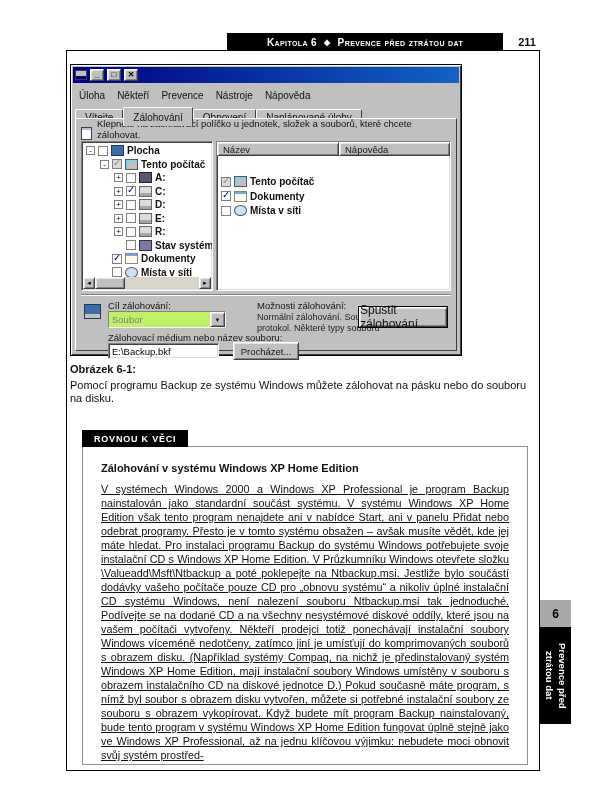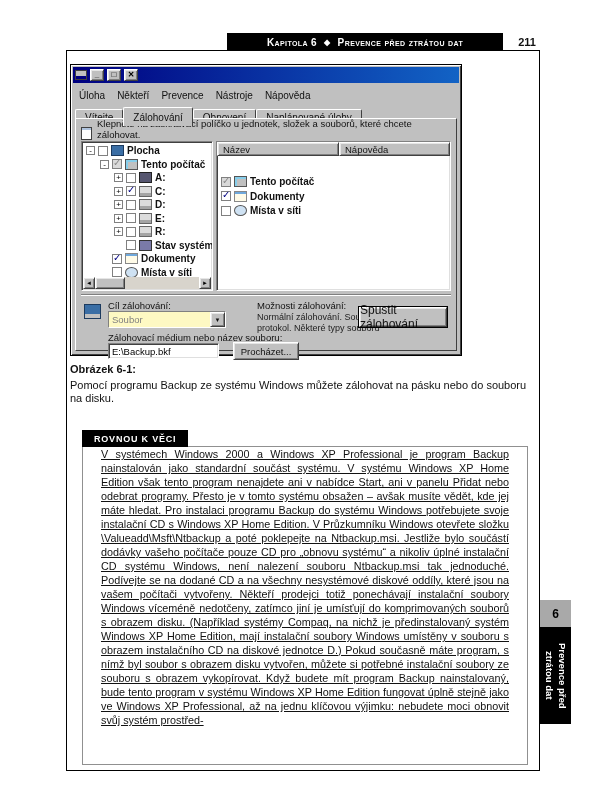--- a/index.html
+++ b/index.html
@@ -99,21 +99,21 @@
   .scroll-track { flex:1; position:relative; }
   .scroll-thumb { position:absolute; left:0; top:0; width:30px; height:12px; }
   .list-header { display:flex; height:32px; }
   .colh { font-size:9.5px; padding:0 5px; display:flex; align-items:center; height:14px; }
   .colh-name { width:122px; flex:0 0 auto; } .colh-comment { flex:1; }
   .list-row { display:flex; align-items:center; gap:3px; height:13.5px; padding-left:4px; margin-top:1px; }
   .bottom { position:relative; height:66px; margin-top:3px; border-top:1px solid #808080; box-shadow:0 1px 0 #fff inset; font-size:9.5px; }
   .dest-icon { position:absolute; left:3px; top:9px; width:17px; height:15px; background:#3a6ea5; border:1px solid #1c3a5e; box-shadow: inset 0 -4px 0 #c0c0c0; }
   .lbl-dest { position:absolute; left:27px; top:5px; }
   .combo { position:absolute; left:27px; top:16px; width:118px; height:17px; display:flex; }
-  .combo-value { flex:1; padding:2px 3px; color:#808080; background:#fef9c3; font-size:9.5px; overflow:hidden; }
+  .combo-value { flex:1; padding:2px 3px; color:#808080; background:#bef264; font-size:9.5px; overflow:hidden; }
   .combo-btn { width:15px; height:100%; font-size:6px; display:flex; align-items:center; justify-content:center; flex:0 0 auto; }
   .lbl-opts { position:absolute; left:176px; top:5px; }
   .opts-text { position:absolute; left:176px; top:17px; width:128px; font-size:9px; line-height:10.5px; color:#222; }
   .start-btn {
     position:absolute; right:4px; top:12px; width:88px; height:20px;
     font-size:12px; display:flex; align-items:center; justify-content:center;
     outline:1px solid #000;
   }
   .lbl-media { position:absolute; left:27px; top:37px; }
   .media-input { position:absolute; left:27px; top:48px; width:111px; height:16px; font-size:9.5px; padding:1px 3px; font-family:"Liberation Sans", sans-serif; }
@@ -280,19 +280,20 @@
     </div>
   </div>
 
   <div class="caption">
     <span class="caption-label">Obrázek 6-1:</span>
     <span>Pomocí programu Backup ze systému Windows můžete zálohovat na pásku nebo do souboru na disku.</span>
   </div>
 
   <div class="topic-tag">ROVNOU K VĚCI</div>
   <div class="topic-box">
+    <div class="topic-heading">Zálohování v systému Windows XP Home Edition</div>
     <div class="topic-body">V systémech Windows 2000 a Windows XP Professional je program Backup nainstalován jako standardní součást systému. V systému Windows XP Home Edition však tento program nenajdete ani v nabídce Start, ani v panelu Přidat nebo odebrat programy. Přesto je v tomto systému obsažen – avšak musíte vědět, kde jej máte hledat. Pro instalaci programu Backup do systému Windows potřebujete svoje instalační CD s Windows XP Home Edition. V Průzkumníku Windows otevřete složku \Valueadd\Msft\Ntbackup a poté poklepejte na Ntbackup.msi. Jestliže bylo součástí dodávky vašeho počítače pouze CD pro „obnovu systému“ a nikoliv úplné instalační CD systému Windows, není nalezení souboru Ntbackup.msi tak jednoduché. Podívejte se na dodané CD a na všechny nesystémové diskové oddíly, které jsou na vašem počítači vytvořeny. Někteří prodejci totiž ponechávají instalační soubory Windows víceméně nedotčeny, zatímco jiní je umísťují do komprimovaných souborů s obrazem disku. (Například systémy Compaq, na nichž je předinstalovaný systém Windows XP Home Edition, mají instalační soubory Windows umístěny v souboru s obrazem instalačního CD na diskové jednotce D.) Pokud současně máte program, s nímž byl soubor s obrazem disku vytvořen, můžete si potřebné instalační soubory ze souboru s obrazem vykopírovat. Když budete mít program Backup nainstalovaný, bude tento program v systému Windows XP Home Edition fungovat úplně stejně jako ve Windows XP Professional, až na jednu klíčovou výjimku: nebudete moci obnovit svůj systém prostřed-</div>
   </div>
 
   <div class="side-tab-num">6</div>
   <div class="side-tab-label">Prevence před ztrátou dat</div>
 
 </div>
 
 </body></html>

